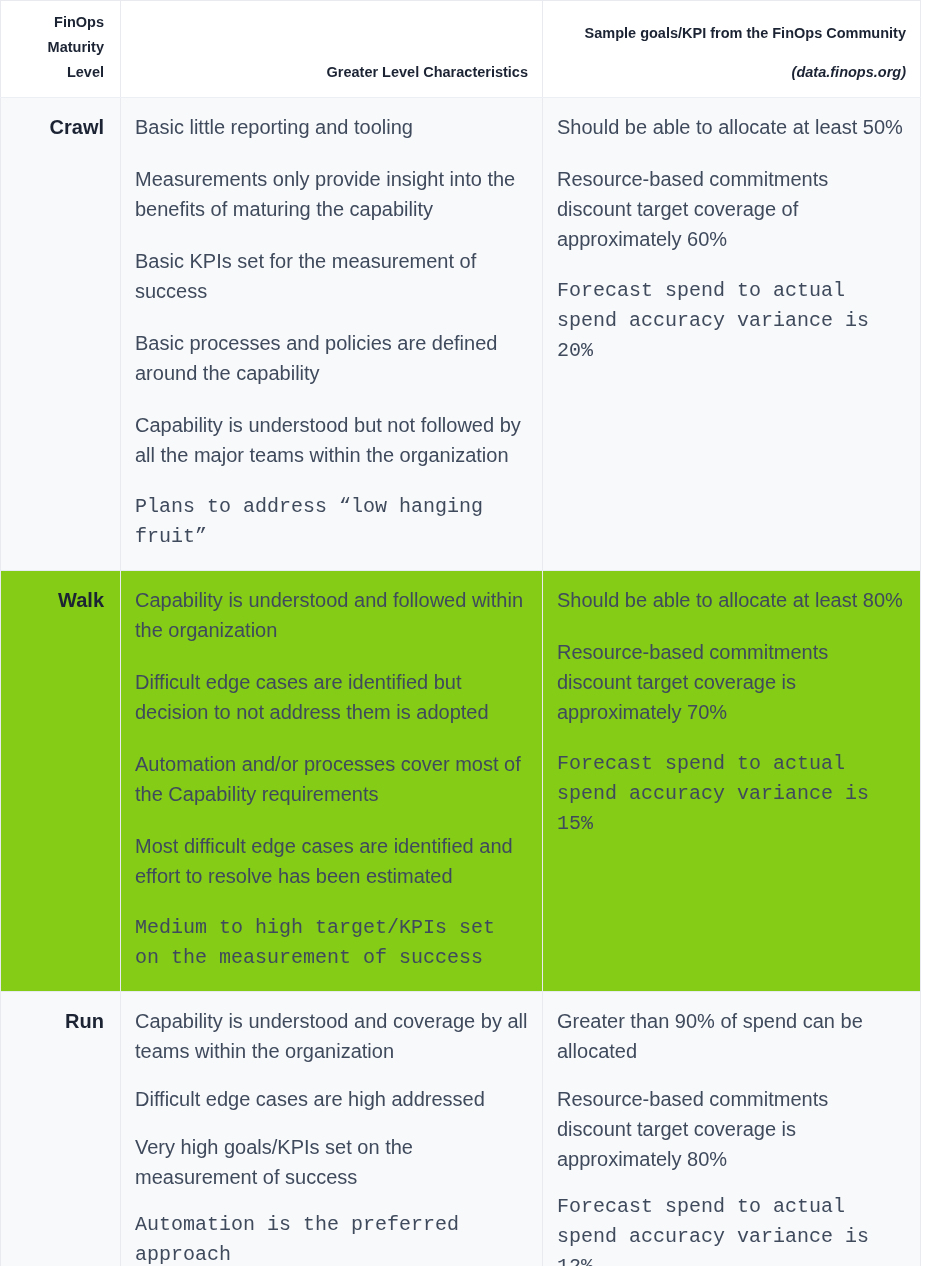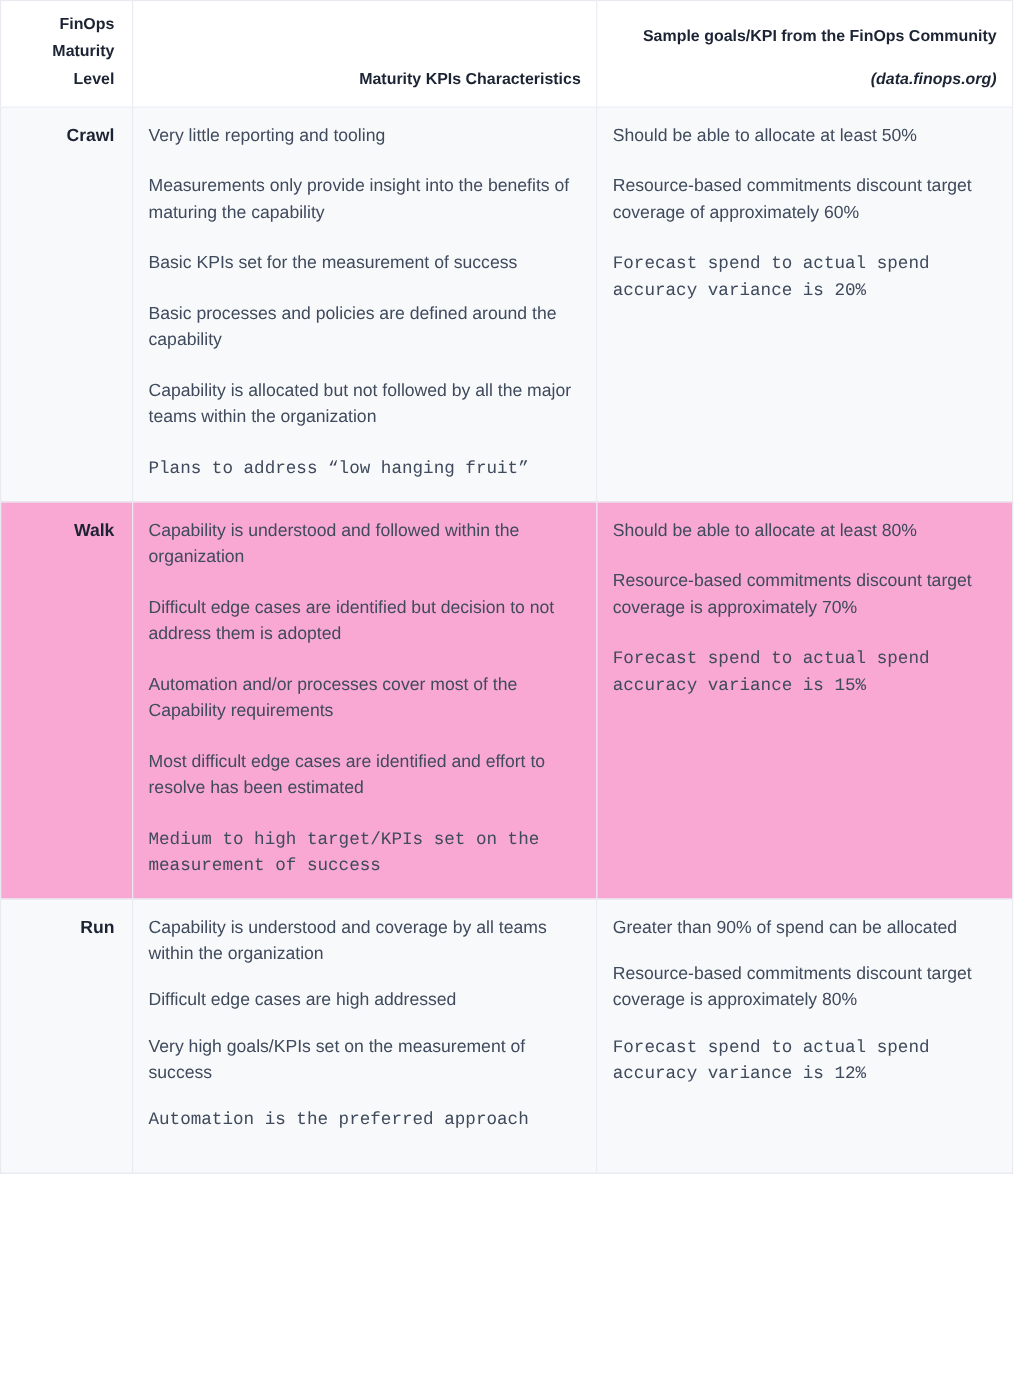--- a/index.html
+++ b/index.html
@@ -61,29 +61,29 @@
     font-style: italic;
     font-weight: bold;
     margin-top: 14px;
   }
 
   tbody td {
     border-right: 1px solid #e8eaf0;
     border-bottom: 1px solid #e6eaf1;
     vertical-align: top;
     padding: 14px 14px 18px 14px;
-    font-size: 16px;
+    font-size: 20px;
     line-height: 1.5;
     color: #3f4a5c;
   }
   tbody td:last-child { border-right: none; margin-left: 23px; }
   tbody tr:last-child td { border-bottom: none; }
 
   tbody tr.row-shaded td { background: #f8f9fb; }
-  tbody tr.row-plain  td { background: #f9a8d4; }
+  tbody tr.row-plain  td { background: #84cc16; }
 
   td.level-cell {
     text-align: right;
     padding-right: 16px;
     font-weight: bold;
     color: #1c2434;
   }
 
   .bullets { margin: 0; padding: 0; list-style: none; }
   .bullets li { margin: 0 0 22px 0; }
@@ -101,37 +101,37 @@
       <col class="c-char">
       <col class="c-kpi">
     </colgroup>
     <thead>
       <tr>
         <th class="level-head">
           <span>FinOps</span><br>
           <span>Maturity</span><br>
           <span>Level</span>
         </th>
-        <th>Maturity KPIs Characteristics</th>
+        <th>Greater Level Characteristics</th>
         <th>
           <span class="kpi-head-line1">Sample goals/KPI from the FinOps Community</span>
           <span class="kpi-head-src">(data.finops.org)</span>
         </th>
       </tr>
     </thead>
     <tbody id="table-body">
         <tr class="row-shaded row-crawl">
           <td class="level-cell">Crawl</td>
           <td>
             <ul class="bullets">
-              <li>Very little reporting and tooling</li>
+              <li>Basic little reporting and tooling</li>
               <li>Measurements only provide insight into the benefits of maturing the capability</li>
               <li>Basic KPIs set for the measurement of success</li>
               <li>Basic processes and policies are defined around the capability</li>
-              <li>Capability is allocated but not followed by all the major teams within the organization</li>
+              <li>Capability is understood but not followed by all the major teams within the organization</li>
               <li>Plans to address “low hanging fruit”</li>
             </ul>
           </td>
           <td>
             <ul class="bullets">
               <li>Should be able to allocate at least 50%</li>
               <li>Resource-based commitments discount target coverage of approximately 60%</li>
               <li>Forecast spend to actual spend accuracy variance is 20%</li>
             </ul>
           </td>

